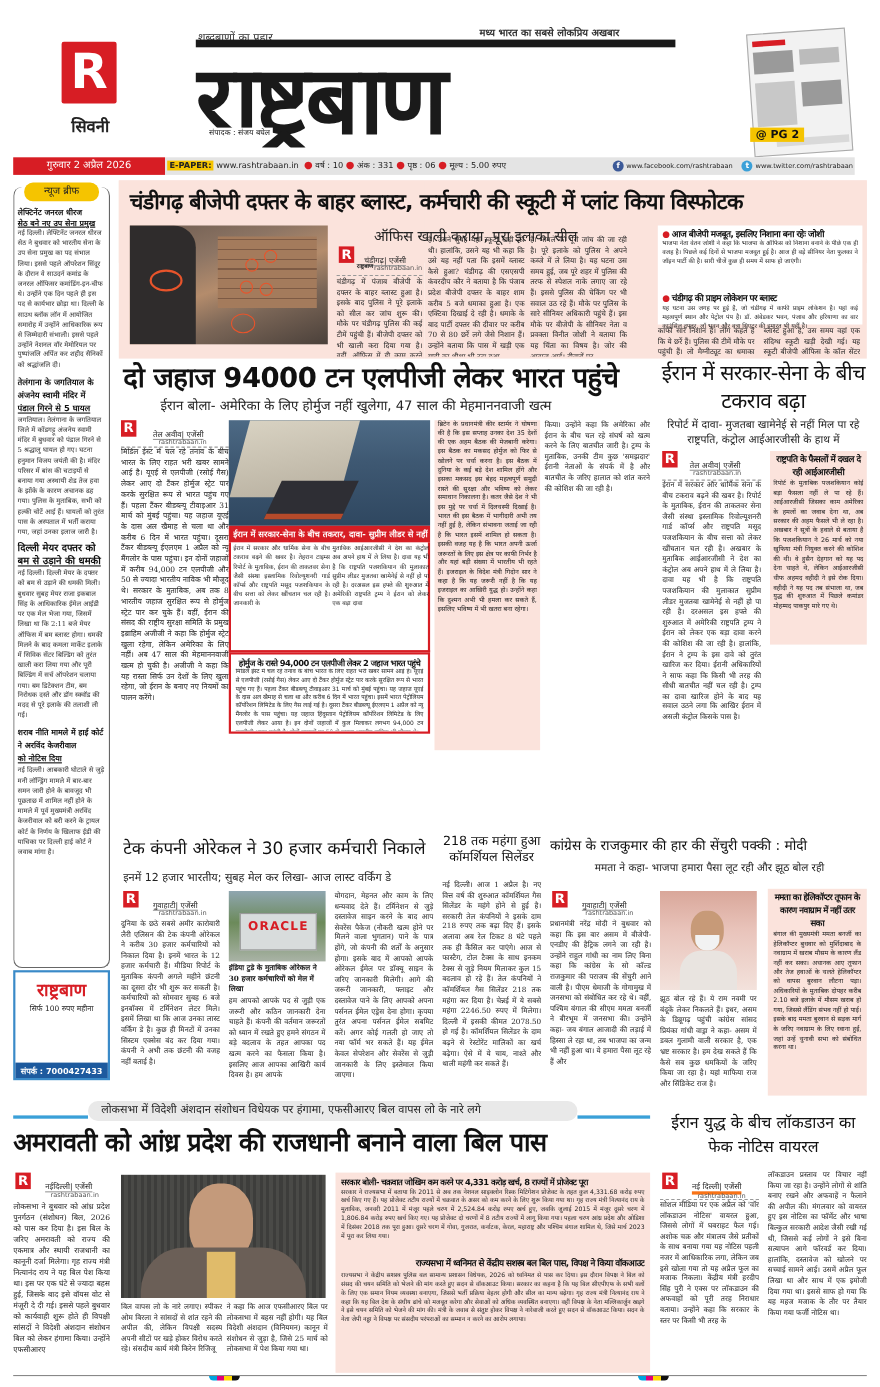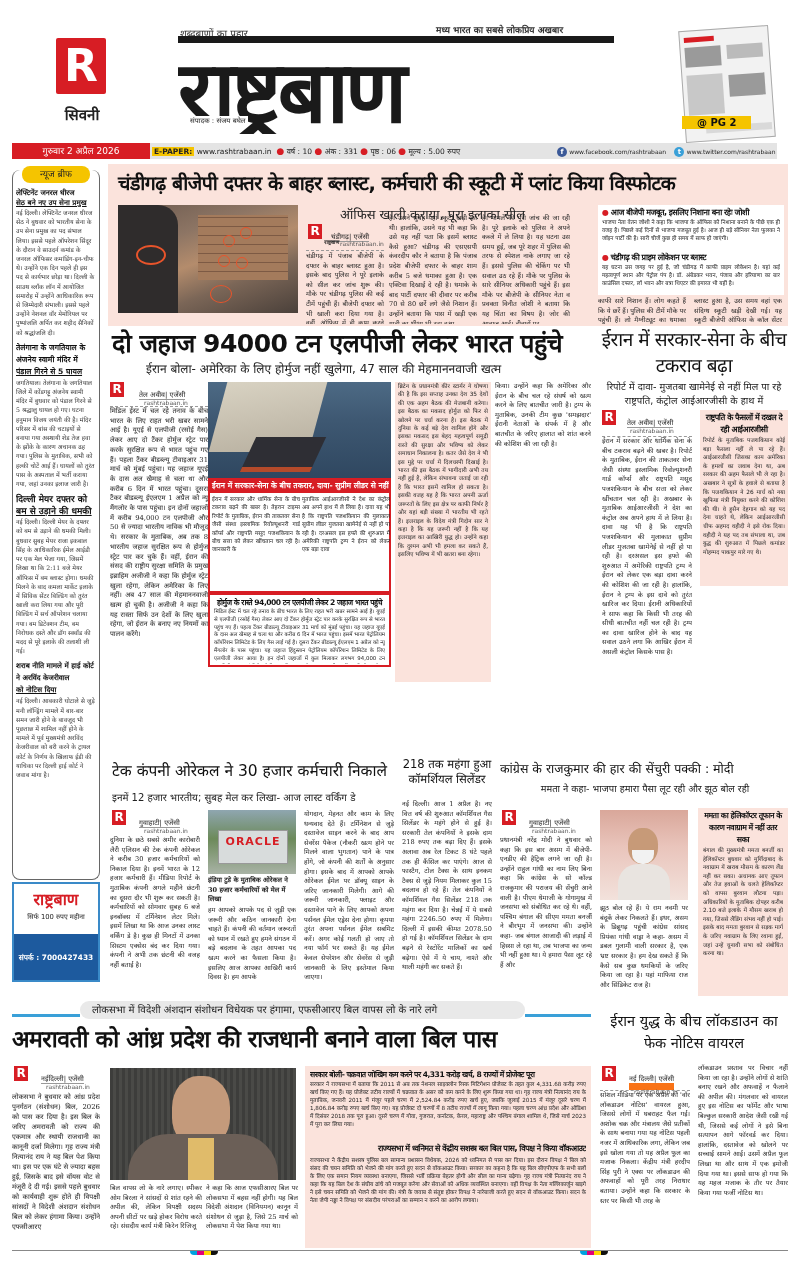--- a/index.html
+++ b/index.html
@@ -13,37 +13,37 @@
 #logo-box{left:56px;top:38px;width:50px;height:56px;background:#d71d24;border-radius:2px;display:flex;align-items:center;justify-content:center}
 #logo-box span{color:#fff;font-weight:bold;font-size:44px;font-family:"DejaVu Sans",sans-serif;line-height:1}
 #edition{left:52px;top:104px;width:60px;text-align:center;font-weight:bold;font-size:15px;color:#222}
 #tagline-left{left:180px;top:26px;font-size:10px;color:#333}
 #masthead-title{left:178px;top:36px;width:436px;height:98px;font-size:86px;font-weight:bold;line-height:98px;letter-spacing:-4px;color:#1a1a1a;font-family:"DejaVu Sans",sans-serif;border-top:7px solid #1a1a1a;overflow:hidden}
 #editor{left:188px;top:116px;font-size:7px;color:#222;background:#fff;padding:0 2px}
 #tagline-right{left:436px;top:23px;font-size:9px;font-weight:bold;color:#333}
 #pg2-thumb{left:682px;top:28px;width:90px;height:112px;background:#f2f2f2;border:1px solid #aaa;transform:rotate(-4deg)}
 #pg2-thumb .bar{position:absolute;left:4px;top:6px;width:30px;height:5px;background:#d71d24}
 #pg2-thumb .blk{position:absolute;background:#9a9a9a}
-#pg2-badge{left:682px;top:116px;background:#f5c400;color:#111;font-weight:bold;font-size:10px;padding:1px 15px}
+#pg2-badge{left:682px;top:116px;background:#f5c400;color:#111;font-weight:bold;font-size:10px;padding:1px 5px}
 
 #date-bar{left:12px;top:143px;width:138px;height:16px;background:#d71d24;color:#fff;font-size:9px;text-align:center;line-height:16px}
 #info-bar{left:150px;top:143px;width:627px;height:16px;background:#e4e4e4;font-size:7.5px;line-height:16px;color:#222;padding-left:2px;white-space:nowrap}
 #info-bar .ep{background:#f5c400;padding:0 2px;font-weight:bold}
 #info-bar .dot{color:#d71d24;font-size:9px}
 .social{display:inline-block;width:10px;height:10px;border-radius:50%;vertical-align:middle;color:#fff;font-size:7px;line-height:10px;text-align:center;font-weight:bold}
 
 #left-col{left:12px;top:170px;width:88px;height:710px;border:1px solid #666;border-radius:8px;border-top:none}
 #brief-badge{left:22px;top:166px;width:68px;height:17px;background:#f5c400;border-radius:8px;font-size:9px;text-align:center;line-height:17px;color:#222}
 .brief-h{font-family:"DejaVu Sans",sans-serif;font-weight:bold;font-size:7.2px;line-height:10px;color:#111}
 .brief-h u{text-decoration:underline}
 .brief-t{font-family:"DejaVu Serif",serif;font-size:6.2px;line-height:9.2px;color:#333}
 #promo{left:12px;top:882px;width:88px;height:100px;border:2px solid #3a8ac8;text-align:center}
 #promo .pt{font-size:16px;font-weight:bold;color:#d71d24;margin-top:4px}
 #promo .pb{font-size:6.8px;line-height:10px;color:#222;padding:0 3px}
-#promo .pc{position:absolute;left:0;bottom:0;width:100%;background:#1d5a9e;color:#fff;font-size:7.4px;font-weight:bold;padding:18px 0}
+#promo .pc{position:absolute;left:0;bottom:0;width:100%;background:#1d5a9e;color:#fff;font-size:7.4px;font-weight:bold;padding:2px 0}
 
 .agency{font-size:7px;color:#222}
 .site{font-size:6px;color:#555}
 .rlogo{width:14px;height:15px;background:#d71d24;color:#fff;font-weight:bold;font-size:12px;line-height:15px;text-align:center}
 .rlabel{font-size:5.4px;font-weight:bold;color:#222}
 
 .photo{overflow:hidden}
 
 #ticker{left:80px;top:1001px;width:445px;height:18px;background:#e9e9e9;border-radius:9px;font-size:10px;line-height:18px;padding-left:12px;white-space:nowrap;color:#222;overflow:hidden}
 .blue-line{height:3px;background:#3aa0d8}
@@ -131,21 +131,21 @@
   <div style="display:inline-block;margin-left:4px;border-bottom:1px solid #999" class="agency">चंडीगढ़| एजेंसी</div>
   <div class="rlabel" style="display:inline-block;vertical-align:top;margin-top:14px;margin-left:-50px">राष्ट्रबाण</div>
   <div class="site" style="margin-left:32px;margin-top:-6px">rashtrabaan.in</div>
 </div>
 <div class="abs txt" style="left:306px;top:250px;width:78px;height:74px;border-top:1px dashed #999;padding-top:1px">चंडीगढ़ में पंजाब बीजेपी के दफ्तर के बाहर ब्लास्ट हुआ है। इसके बाद पुलिस ने पूरे इलाके को सील कर जांच शुरू की। मौके पर चंडीगढ़ पुलिस की कई टीमें पहुंची हैं। बीजेपी दफ्तर को भी खाली करा दिया गया है। वहीं, ऑफिस में ही काम करने वाले हर्ष नाम के कर्मचारी ने बताया है कि उसकी ही स्कूटी में ब्लास्ट हुआ</div>
 <div class="abs txt" style="left:389px;top:214px;width:88px;height:110px">है। उसने सुबह यहां स्कूटी खड़ी की थी। हालांकि, उसने यह भी कहा कि उसे यह नहीं पता कि इसमें ब्लास्ट कैसे हुआ? चंडीगढ़ की एसएसपी कंवरदीप कौर ने बताया है कि पंजाब प्रदेश बीजेपी दफ्तर के बाहर शाम करीब 5 बजे धमाका हुआ है। एक एक्टिवा दिखाई दे रही है। धमाके के बाद पार्टी दफ्तर की दीवार पर करीब 70 से 80 छर्रे लगे जैसे निशान हैं। उन्होंने बताया कि पास में खड़ी एक गाड़ी का शीशा भी टूटा हुआ</div>
 <div class="abs txt" style="left:482px;top:214px;width:88px;height:110px">है। मामले की पूरी जांच की जा रही है। पूरे इलाके को पुलिस ने अपने कब्जे में ले लिया है। यह घटना उस समय हुई, जब पूरे शहर में पुलिस की तरफ से स्पेशल नाके लगाए जा रहे हैं। इससे पुलिस की चेकिंग पर भी सवाल उठ रहे हैं। मौके पर पुलिस के सारे सीनियर अधिकारी पहुंचे हैं। इस मौके पर बीजेपी के सीनियर नेता व प्रवक्ता विनीत जोशी ने बताया कि यह चिंता का विषय है। जोर की आवाज आई। दीवारों पर</div>
 <div class="abs" style="left:598px;top:205px;width:186px;height:90px;background:#fff;padding:2px 4px">
   <div class="h" style="font-size:8px;line-height:11px"><span class="red">●</span> <span>आज बीजेपी मजबूत, इसलिए निशाना बना रहेः जोशी</span></div>
   <div class="txt" style="font-family:'DejaVu Sans',sans-serif;font-size:5.6px;line-height:8px;height:32px">भाजपा नेता वेतन जोशी ने कहा कि भाजपा के ऑफिस को निशाना बनाने के पीछे एक ही वजह है। पिछले कई दिनों से भाजपा मजबूत हुई है। आज ही बड़े सीनियर नेता फूलका ने जॉइन पार्टी की है। सारी चीजें कुछ ही समय में साफ हो जाएंगी।</div>
-  <div class="h" style="font-size:8px;line-height:11px;margin-top:2px"><span class="red">●</span> <span>चंडीगढ़ की प्राइम लोकेशन पर ब्लास्ट</span></div>
+  <div class="h" style="font-size:8px;line-height:11px;margin-top:16px"><span class="red">●</span> <span>चंडीगढ़ की प्राइम लोकेशन पर ब्लास्ट</span></div>
   <div class="txt" style="font-family:'DejaVu Sans',sans-serif;font-size:5.6px;line-height:8px;height:24px">यह घटना उस जगह पर हुई है, जो चंडीगढ़ में काफी प्राइम लोकेशन है। यहां कई महत्वपूर्ण स्थान और पेट्रोल पंप है। डॉ. अंबेडकर भवन, पंजाब और हरियाणा का बार काउंसिल दफ्तर, लॉ भवन और बत्रा थिएटर की इमारत भी यहीं है।</div>
 </div>
 <div class="abs txt" style="left:598px;top:297px;width:88px;height:28px">काफी सारे निशान हैं। लोग कहते हैं कि ये छर्रे हैं। पुलिस की टीमें मौके पर पहुंची हैं। लो मैग्नीट्यूट का धमाका था, हालांकि कोई नुकसान नहीं हुआ है। जिस समय</div>
 <div class="abs txt" style="left:694px;top:297px;width:88px;height:28px">ब्लास्ट हुआ है, उस समय वहां एक संदिग्ध स्कूटी खड़ी देखी गई। यह स्कूटी बीजेपी ऑफिस के कॉल सेंटर में काम करने वाले एक युवक हर्ष की है।</div>
 
 <div class="abs h" style="left:112px;top:326px;width:480px;font-size:25px;line-height:36px;white-space:nowrap">दो जहाज 94000 टन एलपीजी लेकर भारत पहुंचे</div>
 <div class="abs" style="left:146px;top:360px;width:440px;font-size:12px;color:#222;white-space:nowrap">ईरान बोला- अमेरिका के लिए होर्मुज नहीं खुलेगा, 47 साल की मेहमाननवाजी खत्म</div>
 <div class="abs" style="left:110px;top:382px;width:96px">
   <div class="rlogo" style="display:inline-block;vertical-align:top">R</div>
   <div class="agency" style="display:inline-block;margin-left:10px;border-bottom:1px solid #999">तेल अवीव| एजेंसी</div>
@@ -242,21 +242,21 @@
 <div class="abs pink" style="left:305px;top:1066px;width:286px;height:182px;padding:3px 5px">
   <div class="h" style="font-size:7.6px;line-height:11px;white-space:nowrap;overflow:hidden">सरकार बोली- चक्रवात जोखिम कम करने पर 4,331 करोड़ खर्च, 8 राज्यों में प्रोजेक्ट पूरा</div>
   <div class="txt" style="font-family:'DejaVu Sans',sans-serif;font-size:5.6px;line-height:8px;height:56px">सरकार ने राज्यसभा में बताया कि 2011 से अब तक नेशनल साइक्लोन रिस्क मिटिगेशन प्रोजेक्ट के तहत कुल 4,331.68 करोड़ रुपए खर्च किए गए हैं। यह प्रोजेक्ट तटीय राज्यों में चक्रवात के असर को कम करने के लिए शुरू किया गया था। गृह राज्य मंत्री नित्यानंद राय के मुताबिक, जनवरी 2011 में मंजूर पहले चरण में 2,524.84 करोड़ रुपए खर्च हुए, जबकि जुलाई 2015 में मंजूर दूसरे चरण में 1,806.84 करोड़ रुपए खर्च किए गए। यह प्रोजेक्ट दो चरणों में 8 तटीय राज्यों में लागू किया गया। पहला चरण आंध्र प्रदेश और ओडिशा में दिसंबर 2018 तक पूरा हुआ। दूसरे चरण में गोवा, गुजरात, कर्नाटक, केरल, महाराष्ट्र और पश्चिम बंगाल शामिल थे, जिसे मार्च 2023 में पूरा कर लिया गया।</div>
   <div class="h" style="font-size:8px;line-height:14px;text-align:right;margin-top:6px;white-space:nowrap;overflow:hidden">राज्यसभा में ध्वनिमत से केंद्रीय सशस्त्र बल बिल पास, विपक्ष ने किया वॉकआउट</div>
   <div class="txt" style="font-family:'DejaVu Sans',sans-serif;font-size:5.6px;line-height:8px;height:64px">राज्यसभा ने केंद्रीय सशस्त्र पुलिस बल सामान्य प्रशासन विधेयक, 2026 को ध्वनिमत से पास कर दिया। इस दौरान विपक्ष ने बिल को संसद की चयन समिति को भेजने की मांग करते हुए सदन से वॉकआउट किया। सरकार का कहना है कि यह बिल सीएपीएफ के सभी बलों के लिए एक समान नियम व्यवस्था बनाएगा, जिससे भर्ती प्रक्रिया बेहतर होगी और सील का मान्य बढ़ेगा। गृह राज्य मंत्री नित्यानंद राय ने कहा कि यह बिल देश के संघीय ढांचे को मजबूत करेगा और सेवाओं को अधिक व्यवस्थित बनाएगा। वहीं विपक्ष के नेता मल्लिकार्जुन खड़गे ने इसे चयन समिति को भेजने की मांग की। मंत्री के जवाब से संतुष्ट होकर विपक्ष ने नारेबाजी करते हुए सदन से वॉकआउट किया। सदन के नेता जेपी नड्डा ने विपक्ष पर संसदीय परंपराओं का सम्मान न करने का आरोप लगाया।</div>
 </div>
 
 <div class="abs" style="left:598px;top:1010px;width:192px;font-size:14.5px;line-height:22px;text-align:center;color:#111">ईरान युद्ध के बीच लॉकडाउन का फेक नोटिस वायरल</div>
 <div class="abs" style="left:602px;top:1066px;width:90px">
   <div class="rlogo" style="display:inline-block;vertical-align:top">R</div>
-  <div class="agency" style="display:inline-block;margin-left:8px;border-bottom:7px solid #f97316">नई दिल्ली| एजेंसी</div>
+  <div class="agency" style="display:inline-block;margin-left:8px;border-bottom:3px solid #f97316">नई दिल्ली| एजेंसी</div>
   <div class="site" style="margin-left:32px;margin-top:-2px">rashtrabaan.in</div>
 </div>
 <div class="abs txt" style="left:600px;top:1090px;width:90px;height:156px;border-top:1px dashed #999">सोशल मीडिया पर एक अप्रैल को 'वॉर लॉकडाउन नोटिस' वायरल हुआ, जिससे लोगों में घबराहट फैल गई। अशोक चक्र और मंत्रालय जैसे प्रतीकों के साथ बनाया गया यह नोटिस पहली नजर में आधिकारिक लगा, लेकिन जब इसे खोला गया तो यह अप्रैल फूल का मजाक निकला। केंद्रीय मंत्री हरदीप सिंह पुरी ने एक्स पर लॉकडाउन की अफवाहों को पूरी तरह निराधार बताया। उन्होंने कहा कि सरकार के स्तर पर किसी भी तरह के</div>
 <div class="abs txt" style="left:698px;top:1064px;width:90px;height:182px">लॉकडाउन प्रस्ताव पर विचार नहीं किया जा रहा है। उन्होंने लोगों से शांति बनाए रखने और अफवाहें न फैलाने की अपील की। मंगलवार को वायरल हुए इस नोटिस का फॉर्मेट और भाषा बिल्कुल सरकारी आदेश जैसी रखी गई थी, जिससे कई लोगों ने इसे बिना सत्यापन आगे फॉरवर्ड कर दिया। हालांकि, दस्तावेज को खोलने पर सच्चाई सामने आई। उसमें अप्रैल फूल लिखा था और साथ में एक इमोजी दिया गया था। इससे साफ हो गया कि यह महज मजाक के तौर पर तैयार किया गया फर्जी नोटिस था।</div>
 
 <div class="abs" style="left:12px;top:1250px;width:776px;height:1px;background:#888"></div>
 <div class="abs" style="left:190px;top:1251px;width:28px;height:4px;background:linear-gradient(90deg,#00a3e0 25%,#e0007a 25% 50%,#ffd800 50% 75%,#111 75%);border-radius:0 0 4px 4px"></div>
 <div class="abs" style="left:580px;top:1251px;width:28px;height:4px;background:linear-gradient(90deg,#00a3e0 25%,#e0007a 25% 50%,#ffd800 50% 75%,#111 75%);border-radius:0 0 4px 4px"></div>
 
 </body></html>

